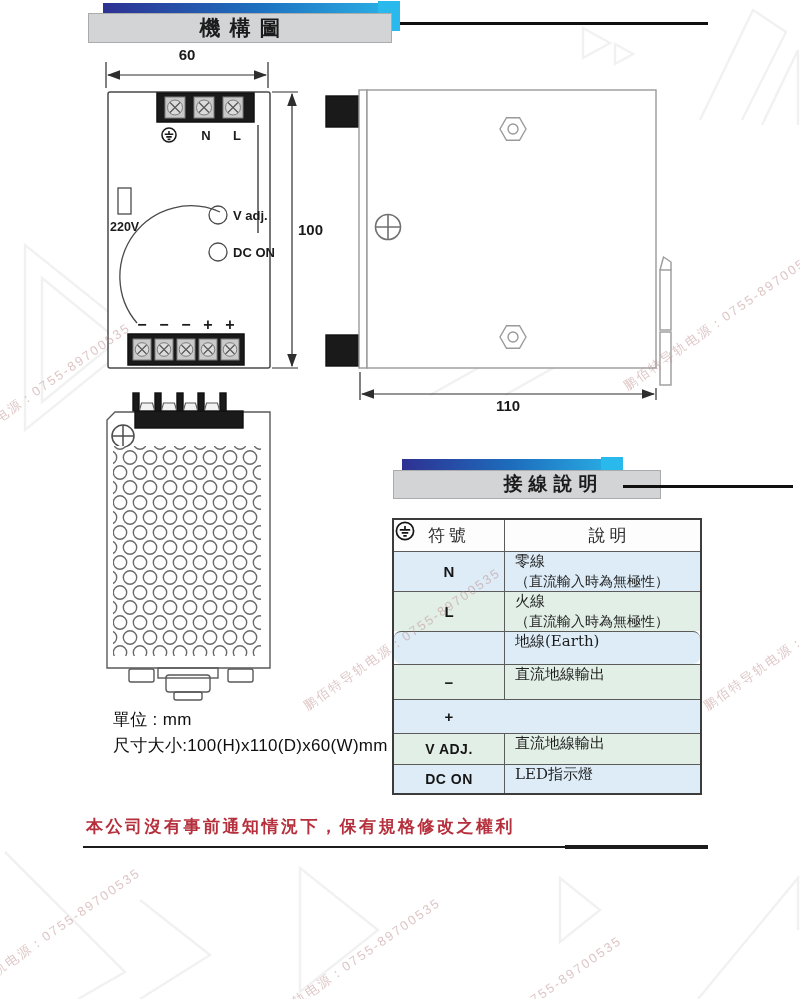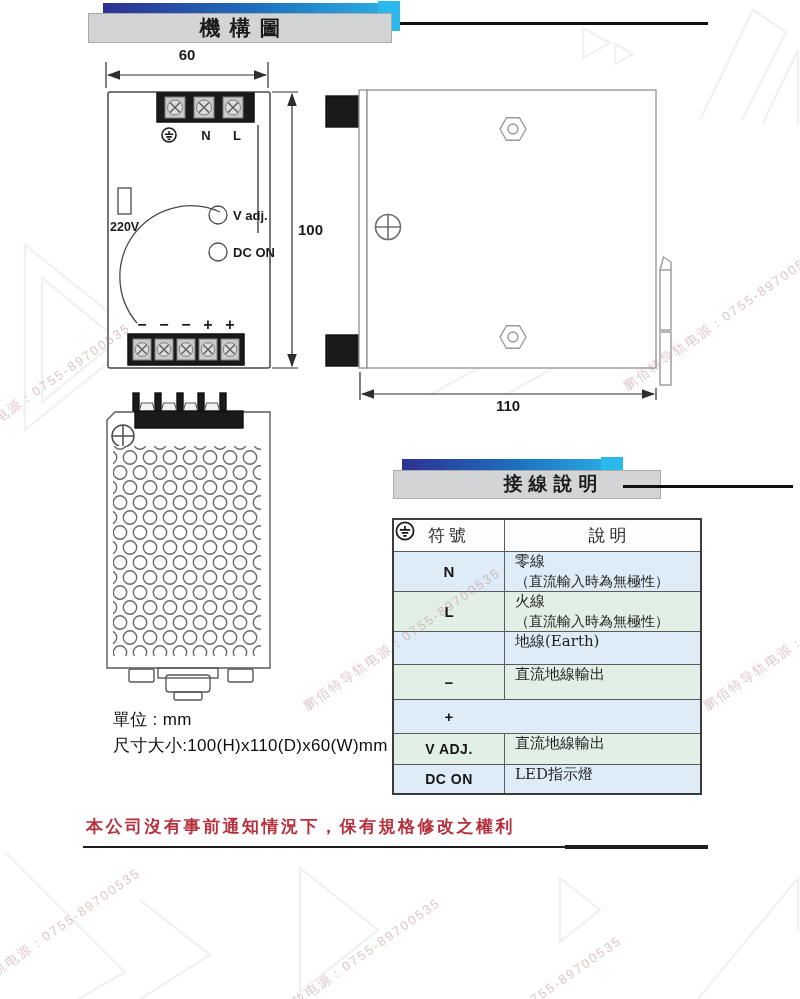--- a/index.html
+++ b/index.html
@@ -260,21 +260,21 @@
           <span class="l2">（直流輸入時為無極性）</span>
         </div>
     </div>
     <div class="trow row-green" style="height:41px;">
       <div class="tc-sym">L</div>
       <div class="tc-desc">
           <span>火線</span>
           <span class="l2">（直流輸入時為無極性）</span>
         </div>
     </div>
-    <div class="trow row-blue" style="height:33px;">
+    <div class="trow row-blue" style="height:33px;border-radius:7px;">
       <div class="tc-sym">
         <svg width="22" height="22" viewBox="-11 -11 22 22">
             <g fill="none" stroke="#151515" stroke-width="1.7">
           <circle cx="0" cy="0" r="8.6"></circle>
               <path d="M0,-5 V-1.2 M-5.2,-1.2 H5.2 M-3.3,1.8 H3.3 M-1.7,4.8 H1.7"></path>
             </g>
           </svg>
       </div>
       <div class="tc-desc">
           <span>地線(Earth)</span>

